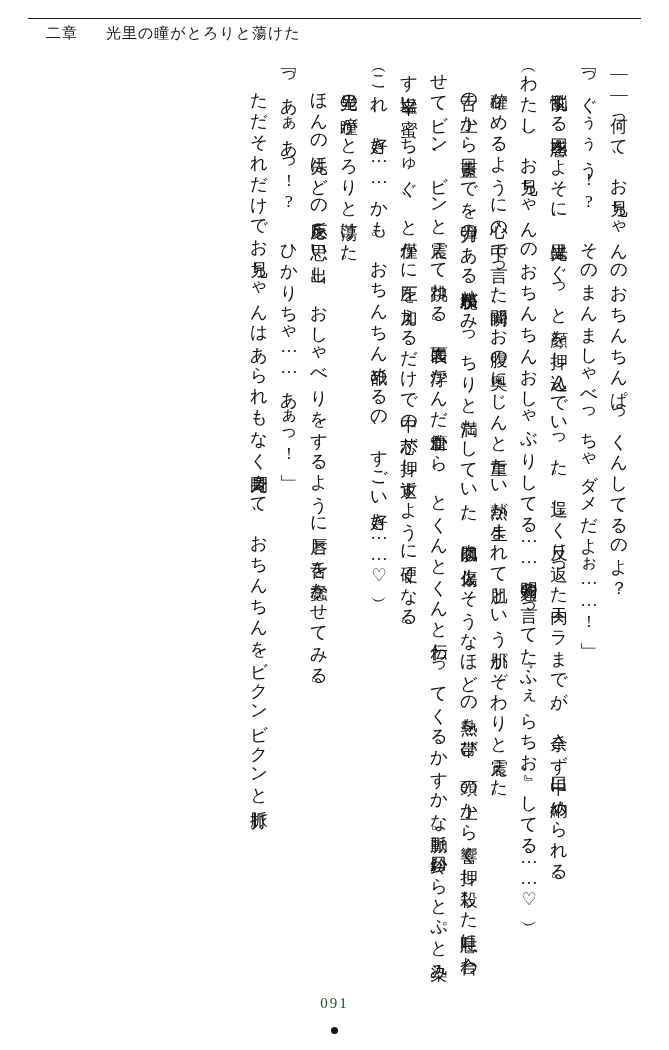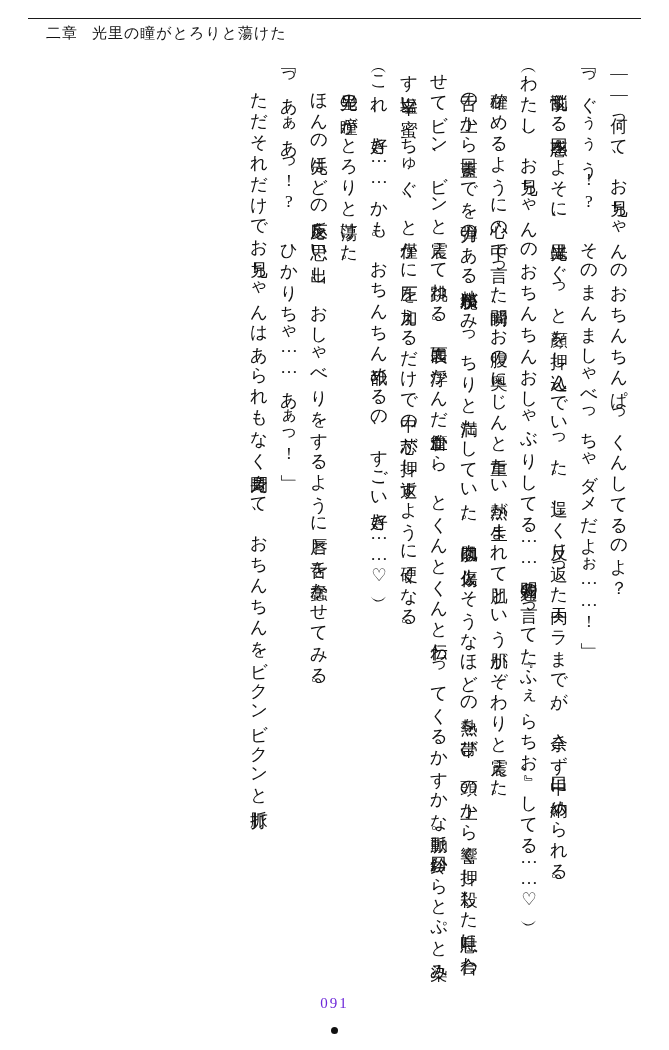--- a/index.html
+++ b/index.html
@@ -38,21 +38,21 @@
   #running-head {
     position: absolute;
     left: 46px;
     top: 24px;
     font-size: 15px;
     letter-spacing: 1px;
     white-space: nowrap;
     color: #121212;
   }
   #running-head .chap-num {
-    margin-right: 14px;
+    margin-right: 28px;
   }
 
   
   #body-text {
     position: absolute;
     top: 62px;
     left: 34px;
     width: 600px;
     height: 920px;
     writing-mode: vertical-rl;
@@ -76,21 +76,21 @@
 
   
   #folio {
     position: absolute;
     left: 0;
     right: 0;
     bottom: 38px;
     text-align: center;
     font-size: 15px;
     letter-spacing: 2px;
-    color: #6d28d9;
+    color: #14532d;
   }
 
   
   #footer-dot {
     position: absolute;
     left: 50%;
     bottom: 16px;
     width: 7px;
     height: 7px;
     margin-left: -3.5px;

